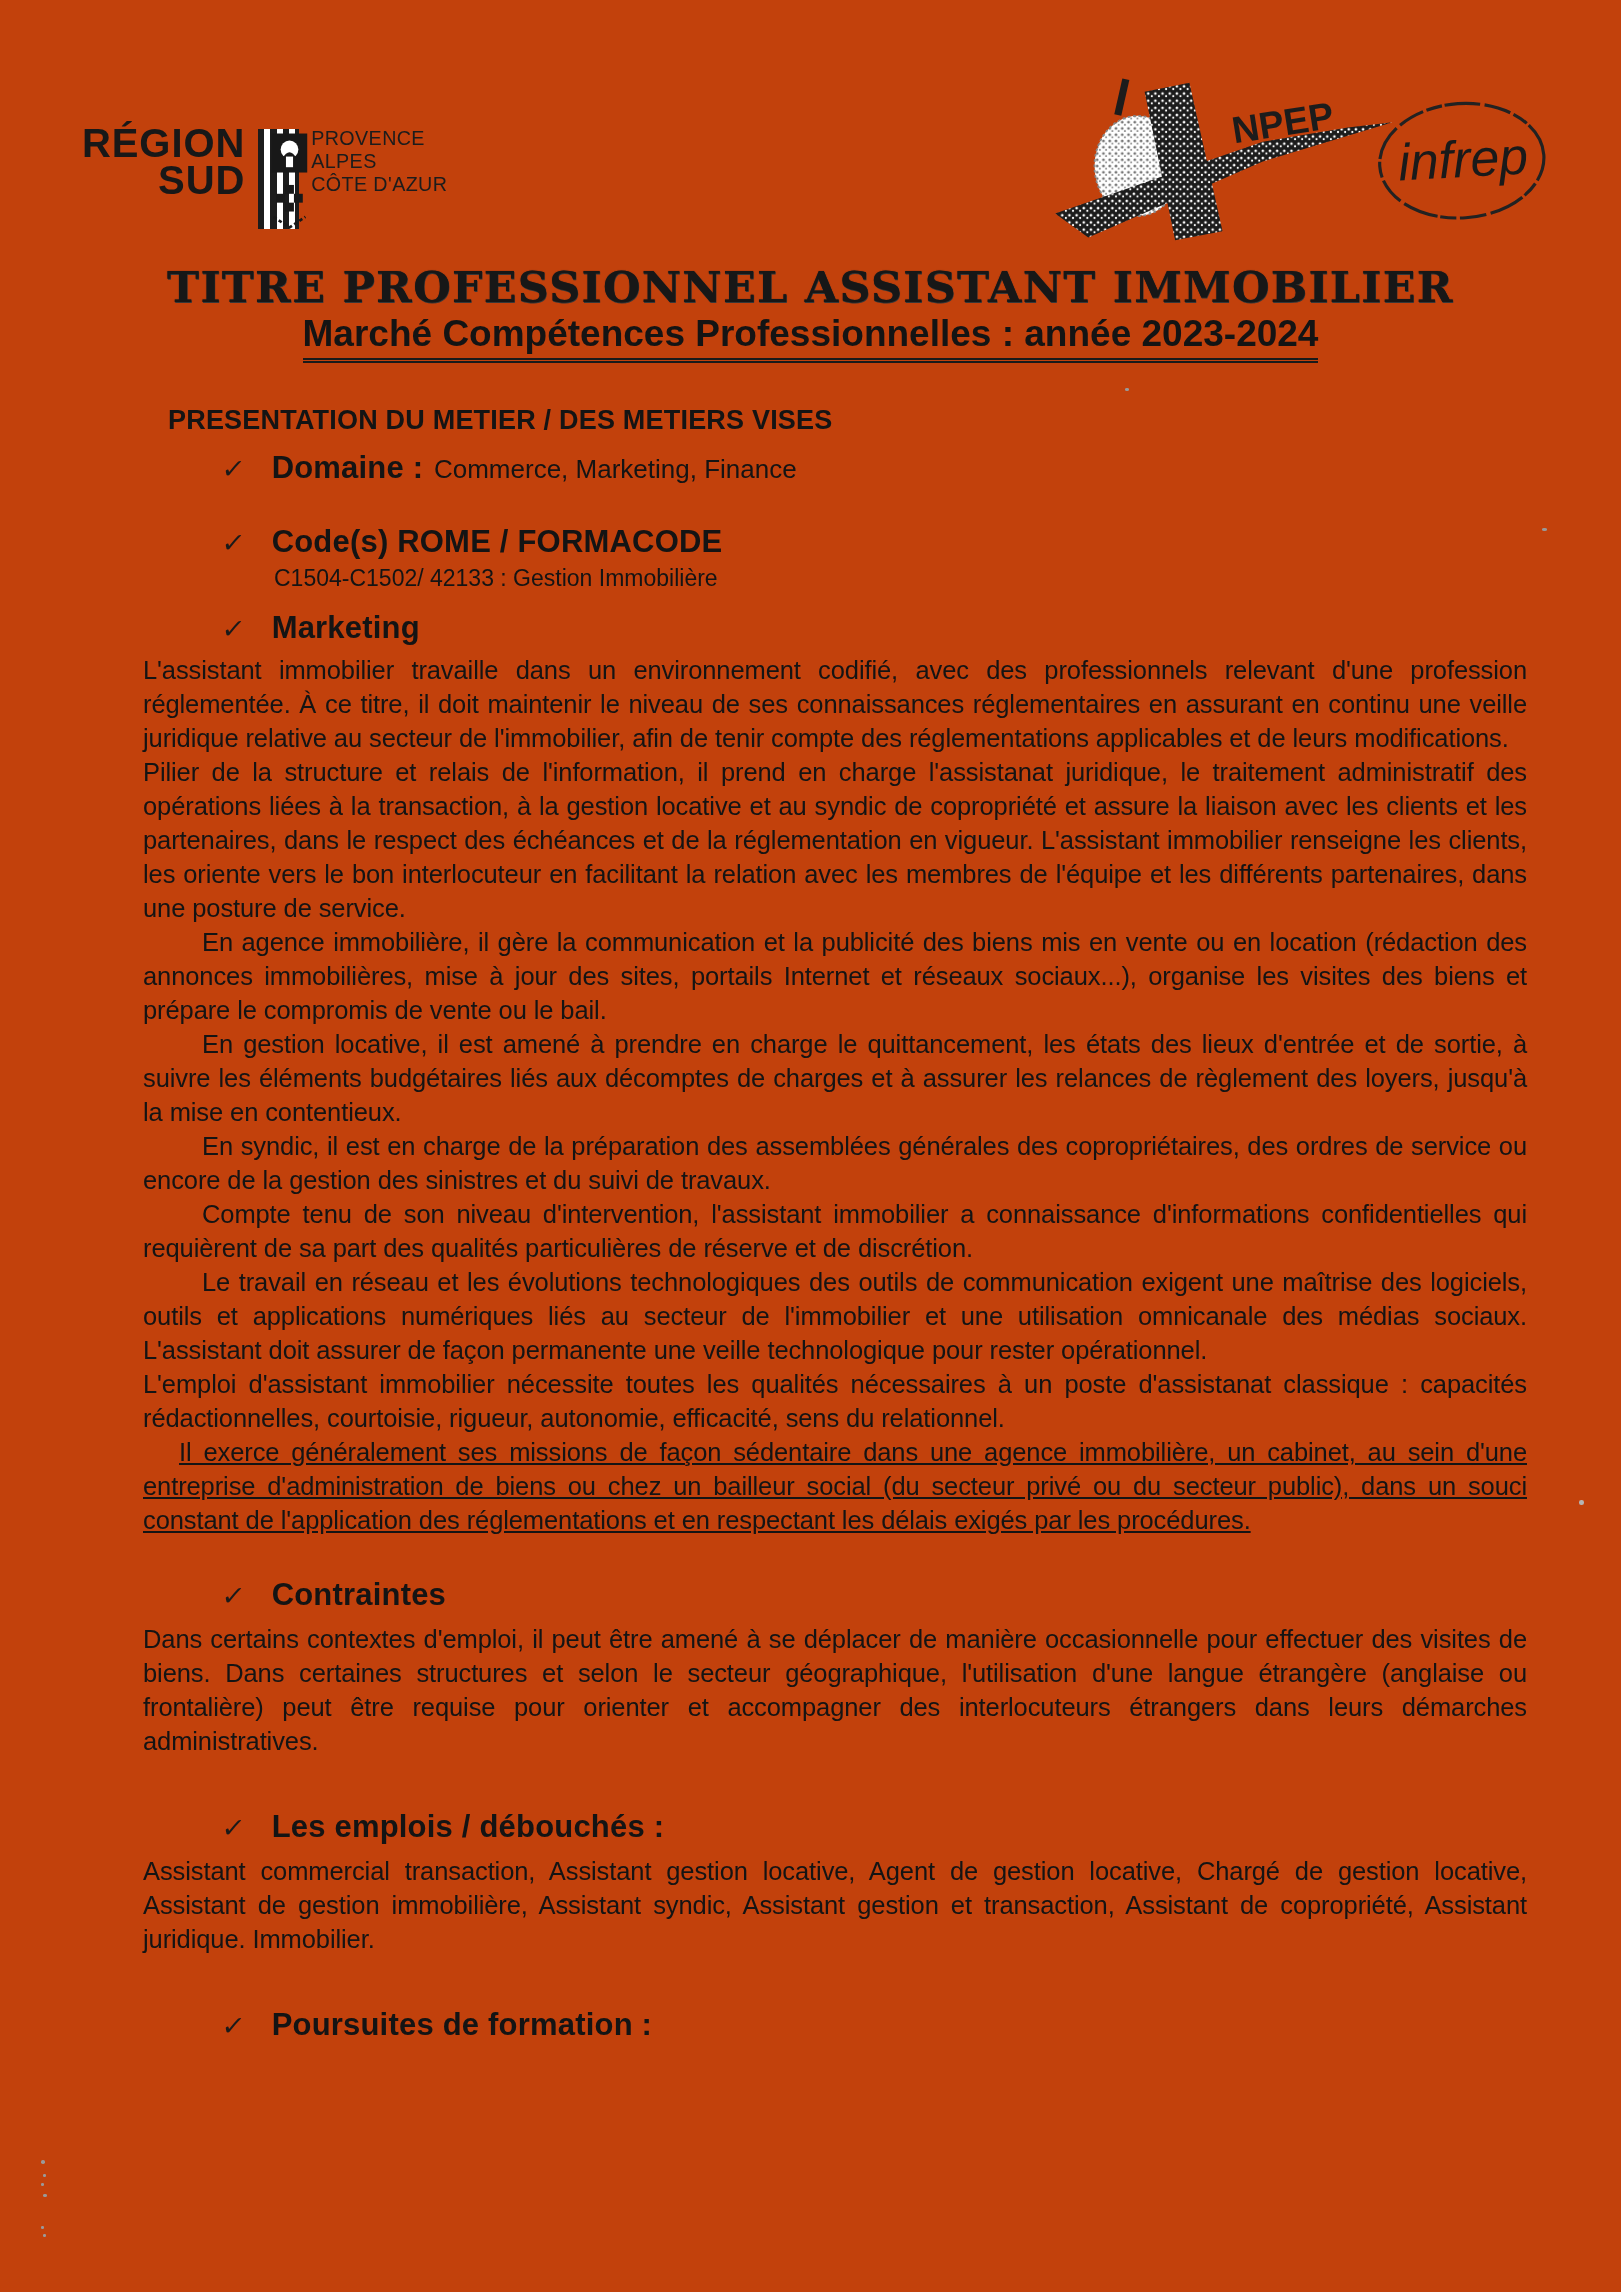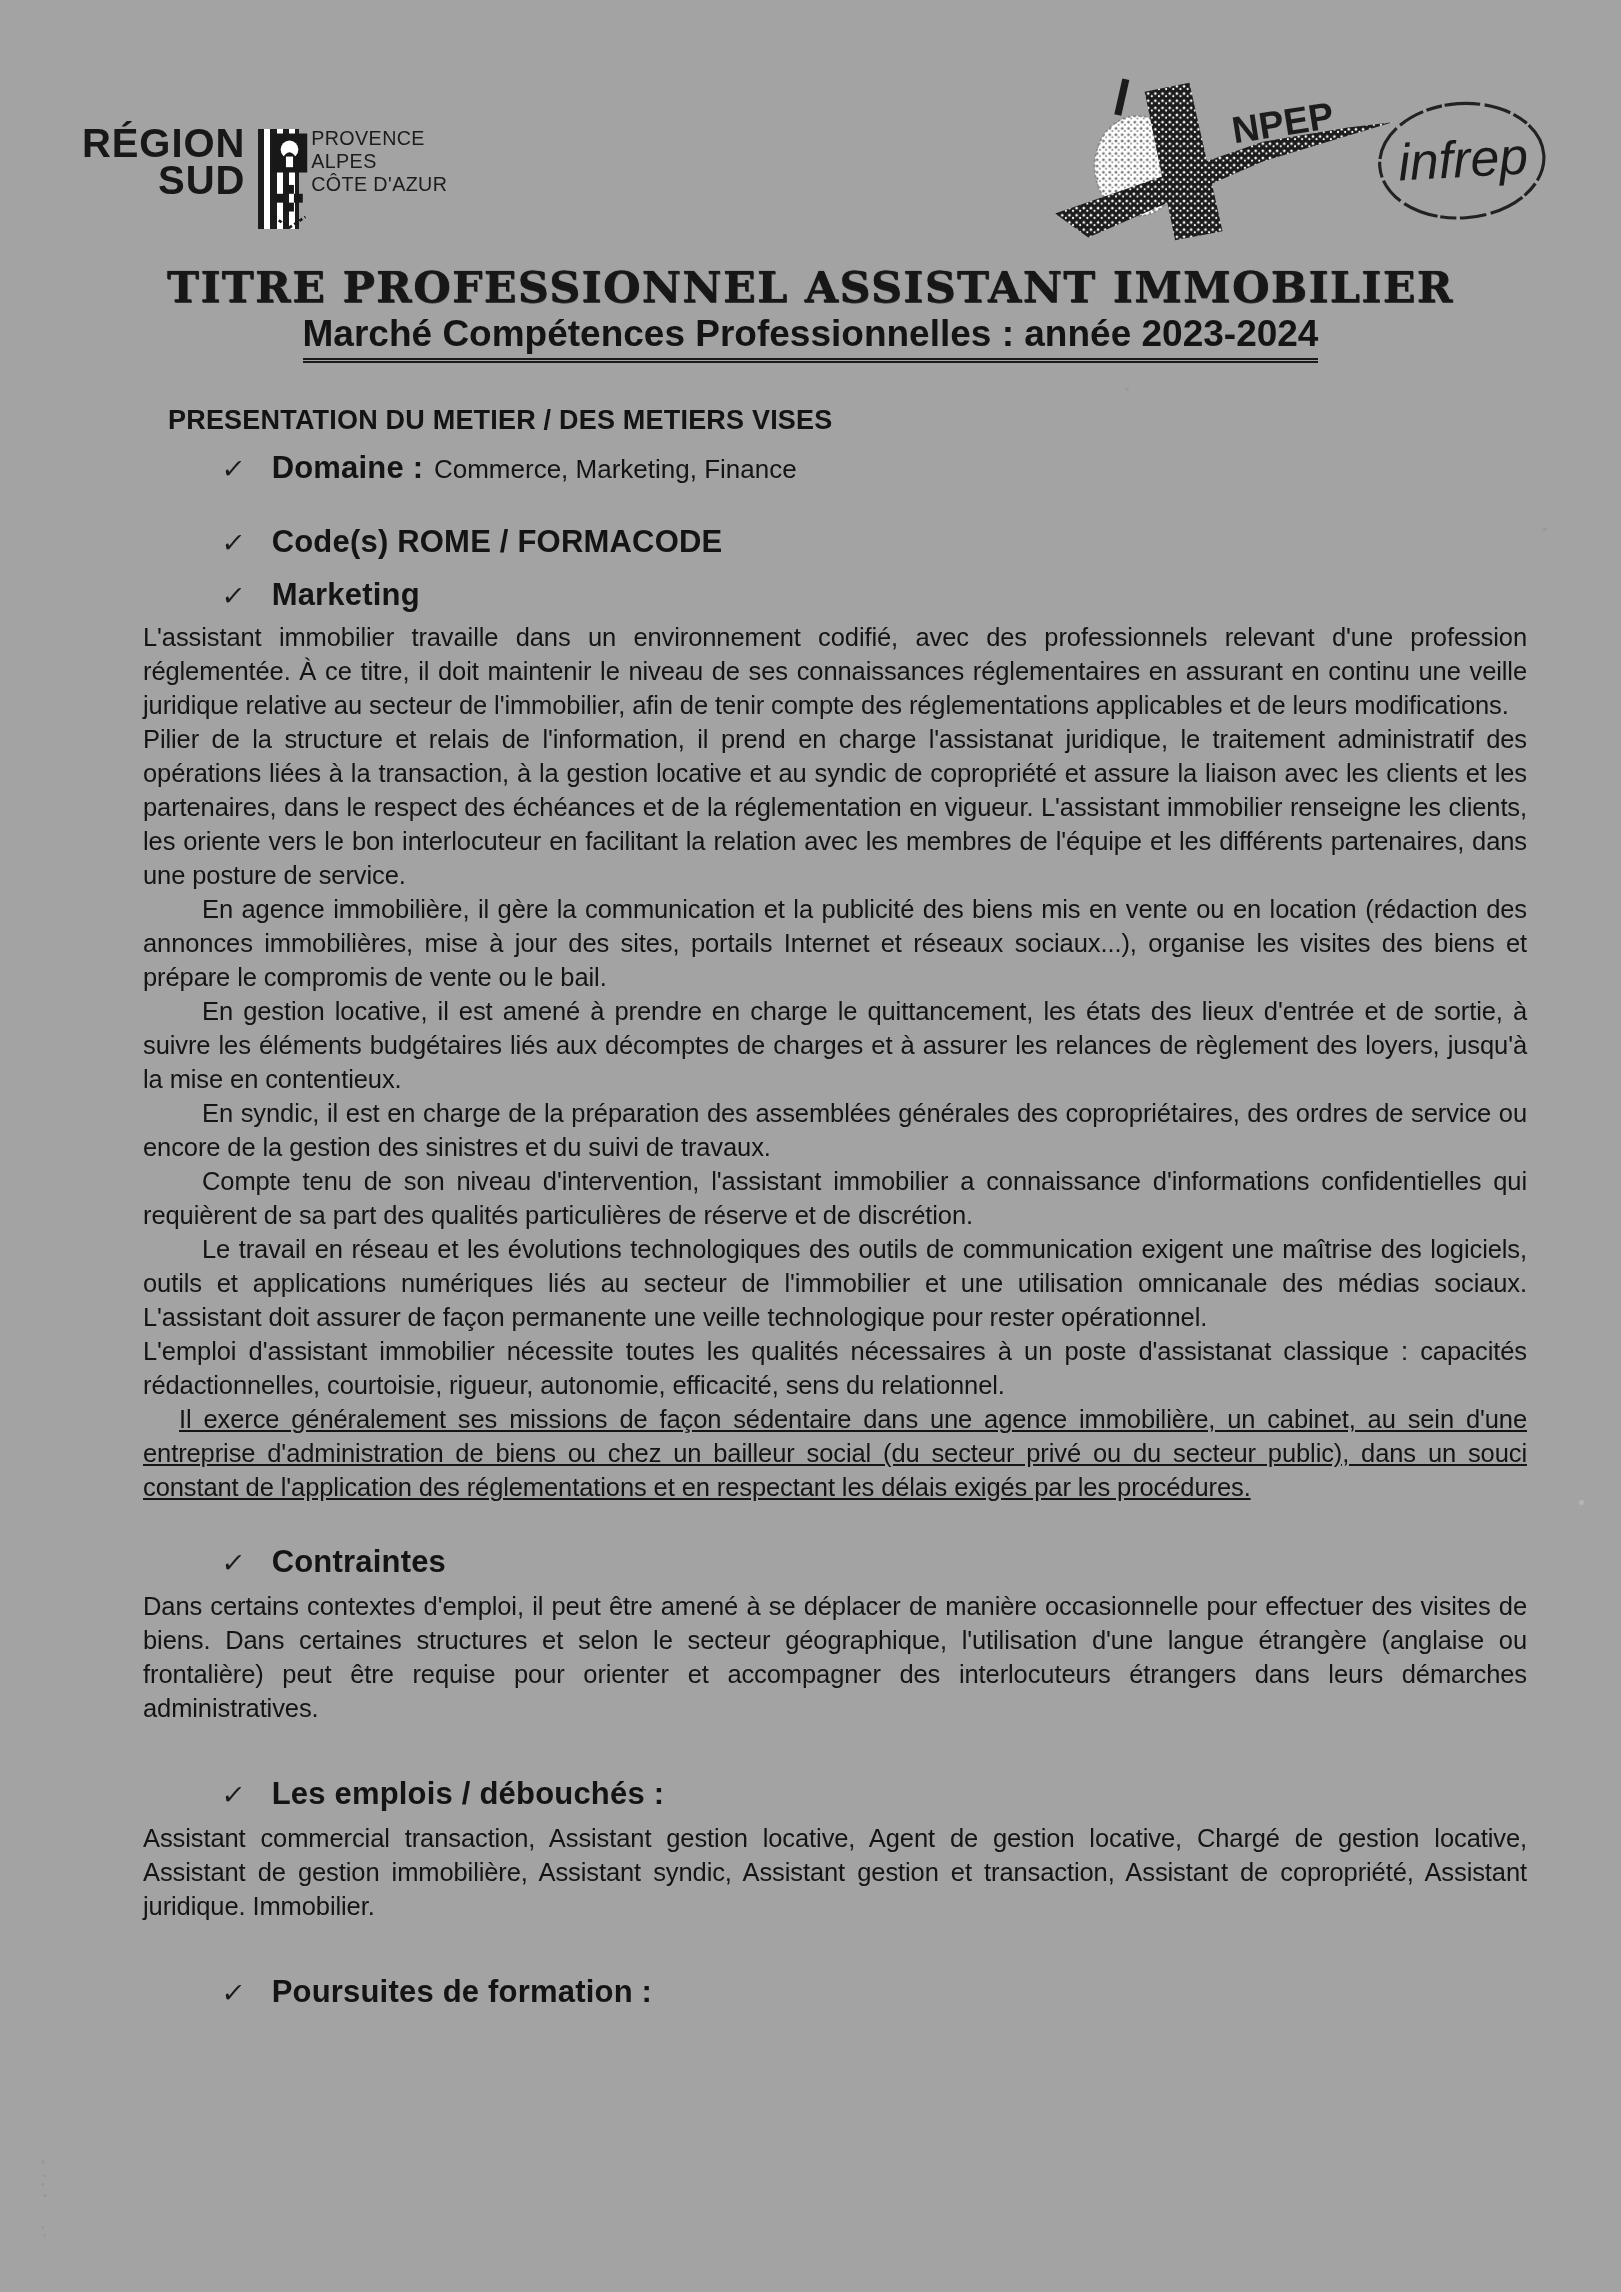--- a/index.html
+++ b/index.html
@@ -1,19 +1,19 @@
 <!DOCTYPE html>
 <html lang="fr" style="font-size:14.3px"><head>
 <meta charset="utf-8">
 <style>
   html,body{margin:0;padding:0;background:#ffffff;}
   .page{
     position:relative;
     width:1621px;height:2293px;
-    background:#a3a3a3;
+    background:#c2410c;
     font-family:"Liberation Sans", sans-serif;
     color:#141414;
     overflow:hidden;
   }
 
   
   .region-logo{
     position:absolute;left:82px;top:125px;
     display:flex;align-items:flex-start;gap:12.5px;
   }
@@ -155,20 +155,21 @@
     <div class="bullet-row mt-domaine">
       <span class="bullet-check">✓</span>
       <span class="bullet-label">Domaine :</span>
       <span class="bullet-value">Commerce, Marketing, Finance</span>
     </div>
 
     <div class="bullet-row mt-codes">
       <span class="bullet-check">✓</span>
       <span class="bullet-label">Code(s) ROME / FORMACODE</span>
     </div>
+    <div class="codes-value">C1504-C1502/ 42133 : Gestion Immobilière</div>
 
     <div class="bullet-row mt-descriptif">
       <span class="bullet-check">✓</span>
       <span class="bullet-label">Marketing</span>
     </div>
 
     <p class="para mt-p1">L'assistant immobilier travaille dans un environnement codifié, avec des professionnels relevant d'une profession réglementée. À ce titre, il doit maintenir le niveau de ses connaissances réglementaires en assurant en continu une veille juridique relative au secteur de l'immobilier, afin de tenir compte des réglementations applicables et de leurs modifications.</p>
     <p class="para">Pilier de la structure et relais de l'information, il prend en charge l'assistanat juridique, le traitement administratif des opérations liées à la transaction, à la gestion locative et au syndic de copropriété et assure la liaison avec les clients et les partenaires, dans le respect des échéances et de la réglementation en vigueur. L'assistant immobilier renseigne les clients, les oriente vers le bon interlocuteur en facilitant la relation avec les membres de l'équipe et les différents partenaires, dans une posture de service.</p>
     <p class="para indent">En agence immobilière, il gère la communication et la publicité des biens mis en vente ou en location (rédaction des annonces immobilières, mise à jour des sites, portails Internet et réseaux sociaux...), organise les visites des biens et prépare le compromis de vente ou le bail.</p>
     <p class="para indent">En gestion locative, il est amené à prendre en charge le quittancement, les états des lieux d'entrée et de sortie, à suivre les éléments budgétaires liés aux décomptes de charges et à assurer les relances de règlement des loyers, jusqu'à la mise en contentieux.</p>

